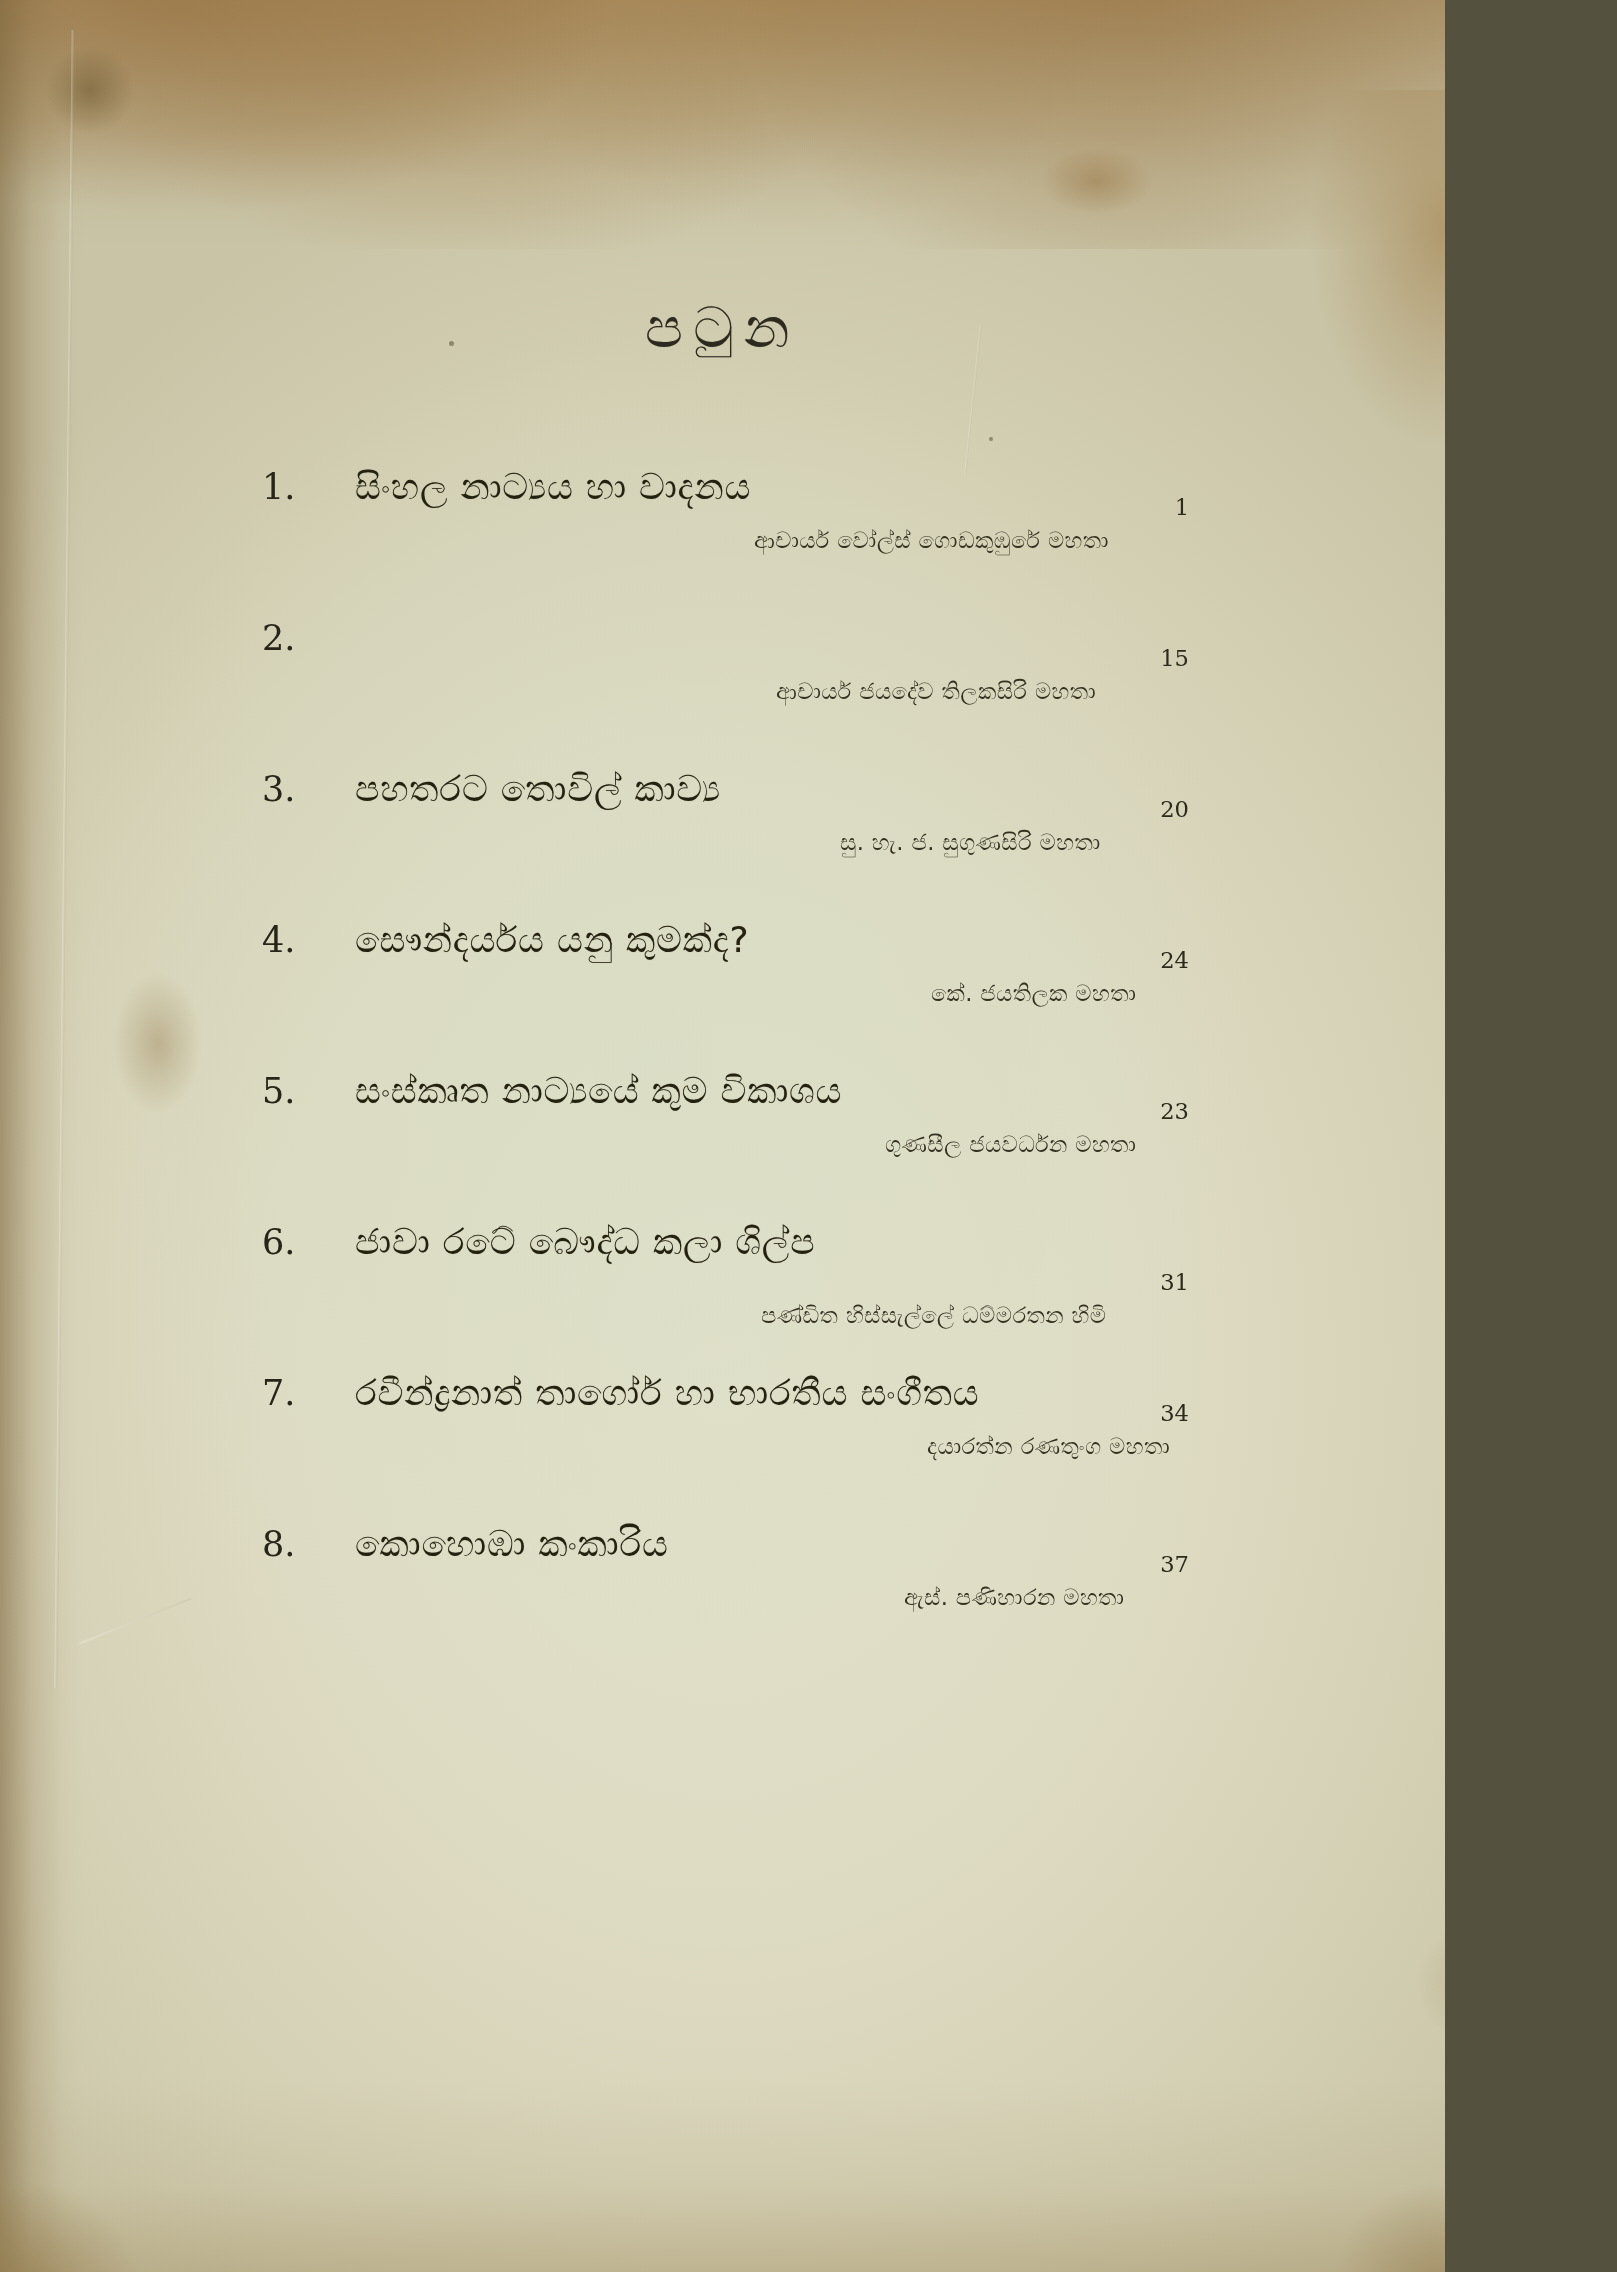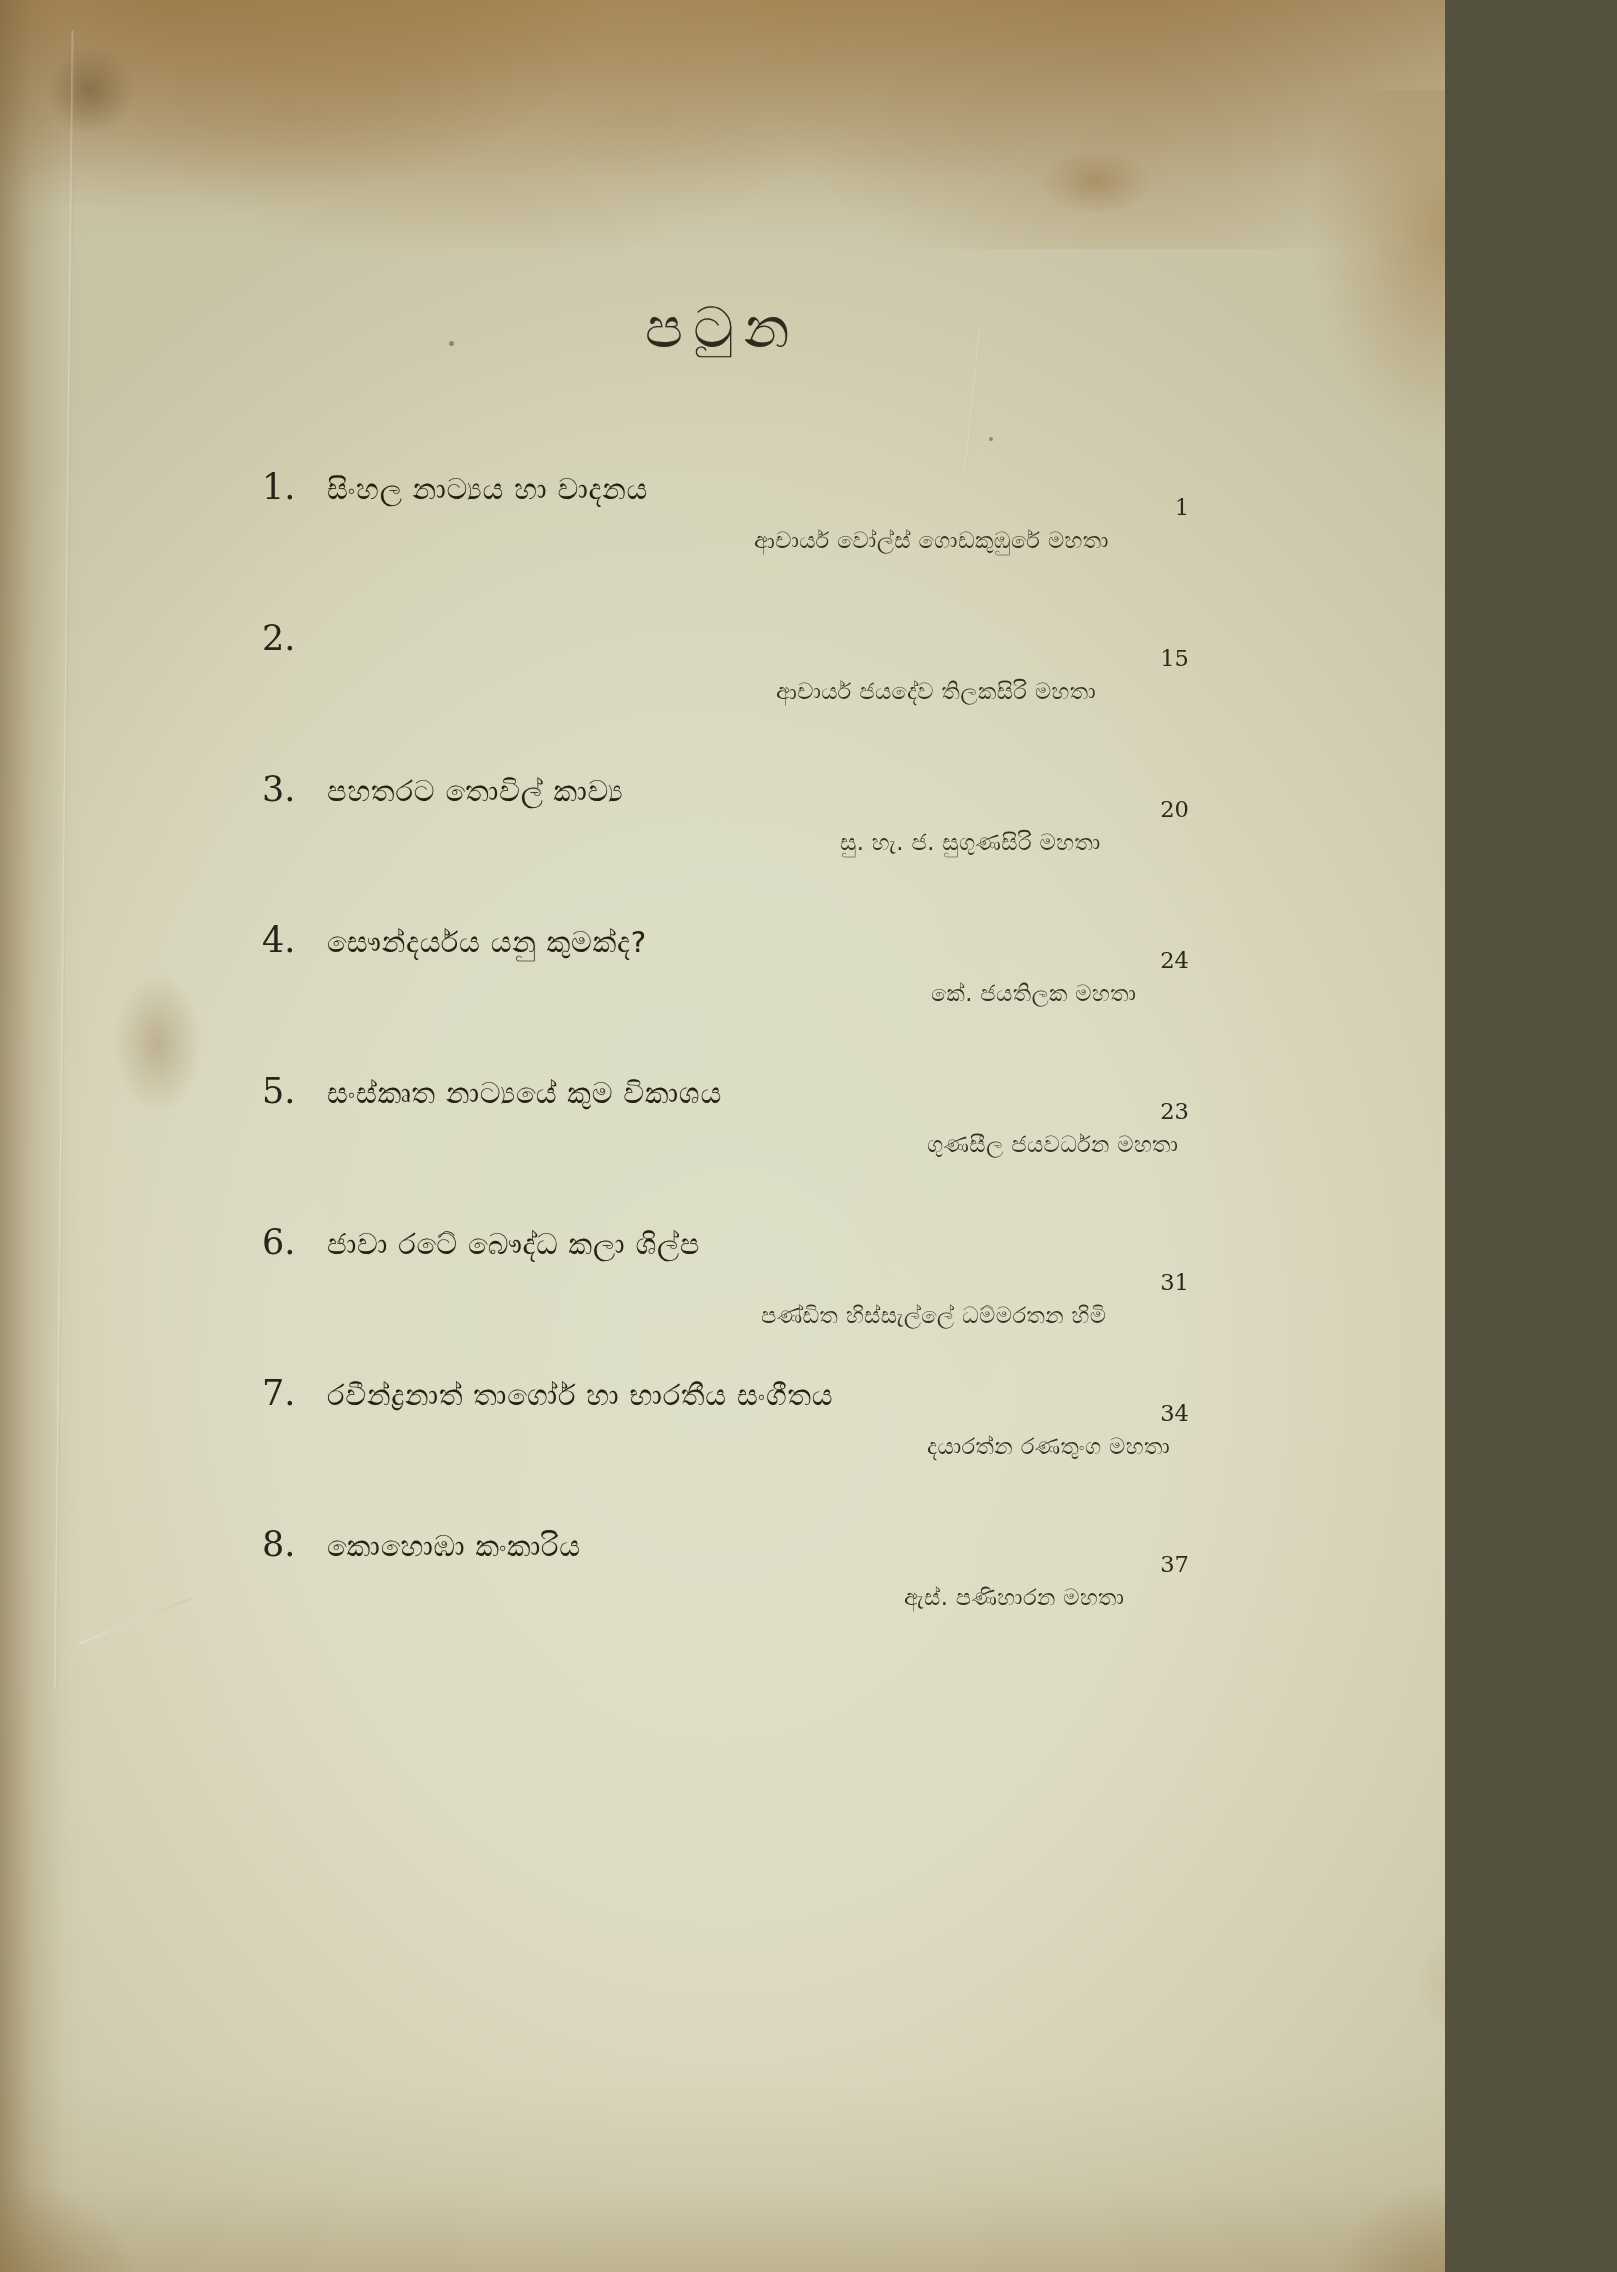--- a/index.html
+++ b/index.html
@@ -112,26 +112,27 @@
     padding-left: 262px;
   }
   .entry-num {
     width: 65px;
     flex: 0 0 65px;
     font-size: 35px;
     color: #272419;
     font-family: "DejaVu Serif", serif;
   }
   .entry-title {
-    font-size: 29px;
+    font-size: 36px;
     color: #23210f;
     letter-spacing: 0.8px;
     line-height: 1.1;
     font-family: "DejaVu Sans", sans-serif;
     text-shadow: 0 0 0.8px rgba(50,46,30,0.30);
+    margin-left: 28px;
   }
   .entry-sub {
     display: flex;
     align-items: baseline;
     margin-top: 19.6px;
     padding-left: 262px;
   }
   .entry-author {
     font-size: 22.6px;
     color: #33301f;
@@ -147,21 +148,21 @@
   }
   .sub-row {
     position: relative;
     width: 100%;
   }
   
   .indent-a { padding-left: 754px; }
   .indent-b { padding-left: 776px; }
   .indent-c { padding-left: 840px; }
   .indent-d { padding-left: 931px; }
-  .indent-e { padding-left: 885px; margin-left: 42px; }
+  .indent-e { padding-left: 885px; }
   .indent-f { padding-left: 761px; margin-top: 40px; }
   .indent-g { padding-left: 927px; }
   .indent-h { padding-left: 904px; }
 
   .ink-speck {
     position: absolute;
     background: #4a4332;
     border-radius: 50%;
     opacity: 0.5;
     pointer-events: none;

